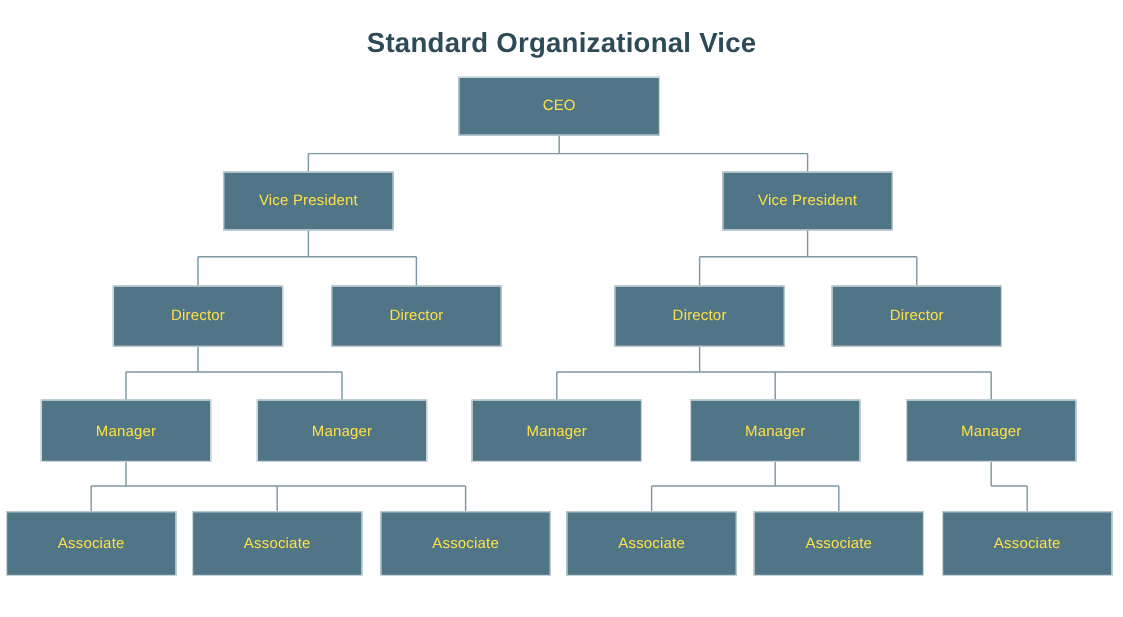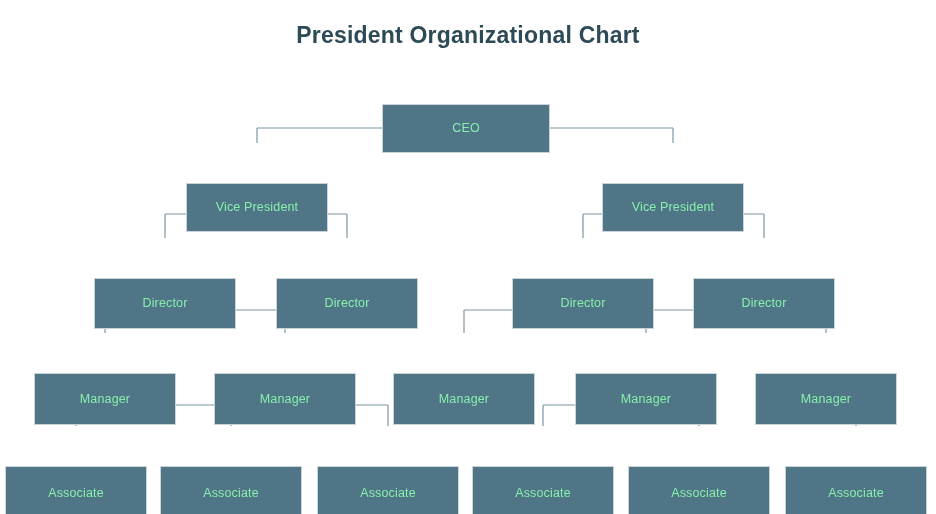--- a/index.html
+++ b/index.html
@@ -28,30 +28,29 @@
     font-weight: bold;
     letter-spacing: 0.2px;
     color: #2d4a57;
     font-family: "Liberation Sans", sans-serif;
   }
   .node {
     position: absolute;
     box-sizing: border-box;
     background: #4f7586;
     border: 1px solid #c9d4d9;
-    color: #86efac;
+    color: #fde047;
     display: flex;
     align-items: center;
     justify-content: center;
     font-size: 12.5px;
     font-weight: normal;
     letter-spacing: 0.15px;
     font-family: "Liberation Sans", sans-serif;
     z-index: 2;
-    margin-top: 40px;
   }
   .node-label {
     pointer-events: none;
     line-height: 1;
   }
   svg#connectors {
     position: absolute;
     left: 0;
     top: 0;
     width: 936px;
@@ -63,21 +62,21 @@
     stroke: #7d97a3;
     stroke-width: 1.2;
     shape-rendering: geometricPrecision;
   }
 </style>
 </head>
 <body>
 
 <div id="canvas">
 
-  <div id="chart-title">President Organizational Chart</div>
+  <div id="chart-title">Standard Organizational Vice</div>
 
   <svg id="connectors" viewBox="0 0 936 514" preserveAspectRatio="none">
       <path d="M 466 113 L 466 128 M 257 128 L 673 128 M 257 128 L 257 143 M 673 128 L 673 143"></path>
       <path d="M 257 192 L 257 214 M 165 214 L 347 214 M 165 214 L 165 238 M 347 214 L 347 238"></path>
       <path d="M 673 192 L 673 214 M 583 214 L 764 214 M 583 214 L 583 238 M 764 214 L 764 238"></path>
       <path d="M 165 289 L 165 310 M 105 310 L 285 310 M 105 310 L 105 333 M 285 310 L 285 333"></path>
       <path d="M 583 289 L 583 310 M 464 310 L 826 310 M 464 310 L 464 333 M 646 310 L 646 333 M 826 310 L 826 333"></path>
       <path d="M 105 385 L 105 405 M 76 405 L 388 405 M 76 405 L 76 426 M 231 405 L 231 426 M 388 405 L 388 426"></path>
       <path d="M 646 385 L 646 405 M 543 405 L 699 405 M 543 405 L 543 426 M 699 405 L 699 426"></path>
       <path d="M 826 385 L 826 405 M 826 405 L 856 405 M 856 405 L 856 426"></path>

